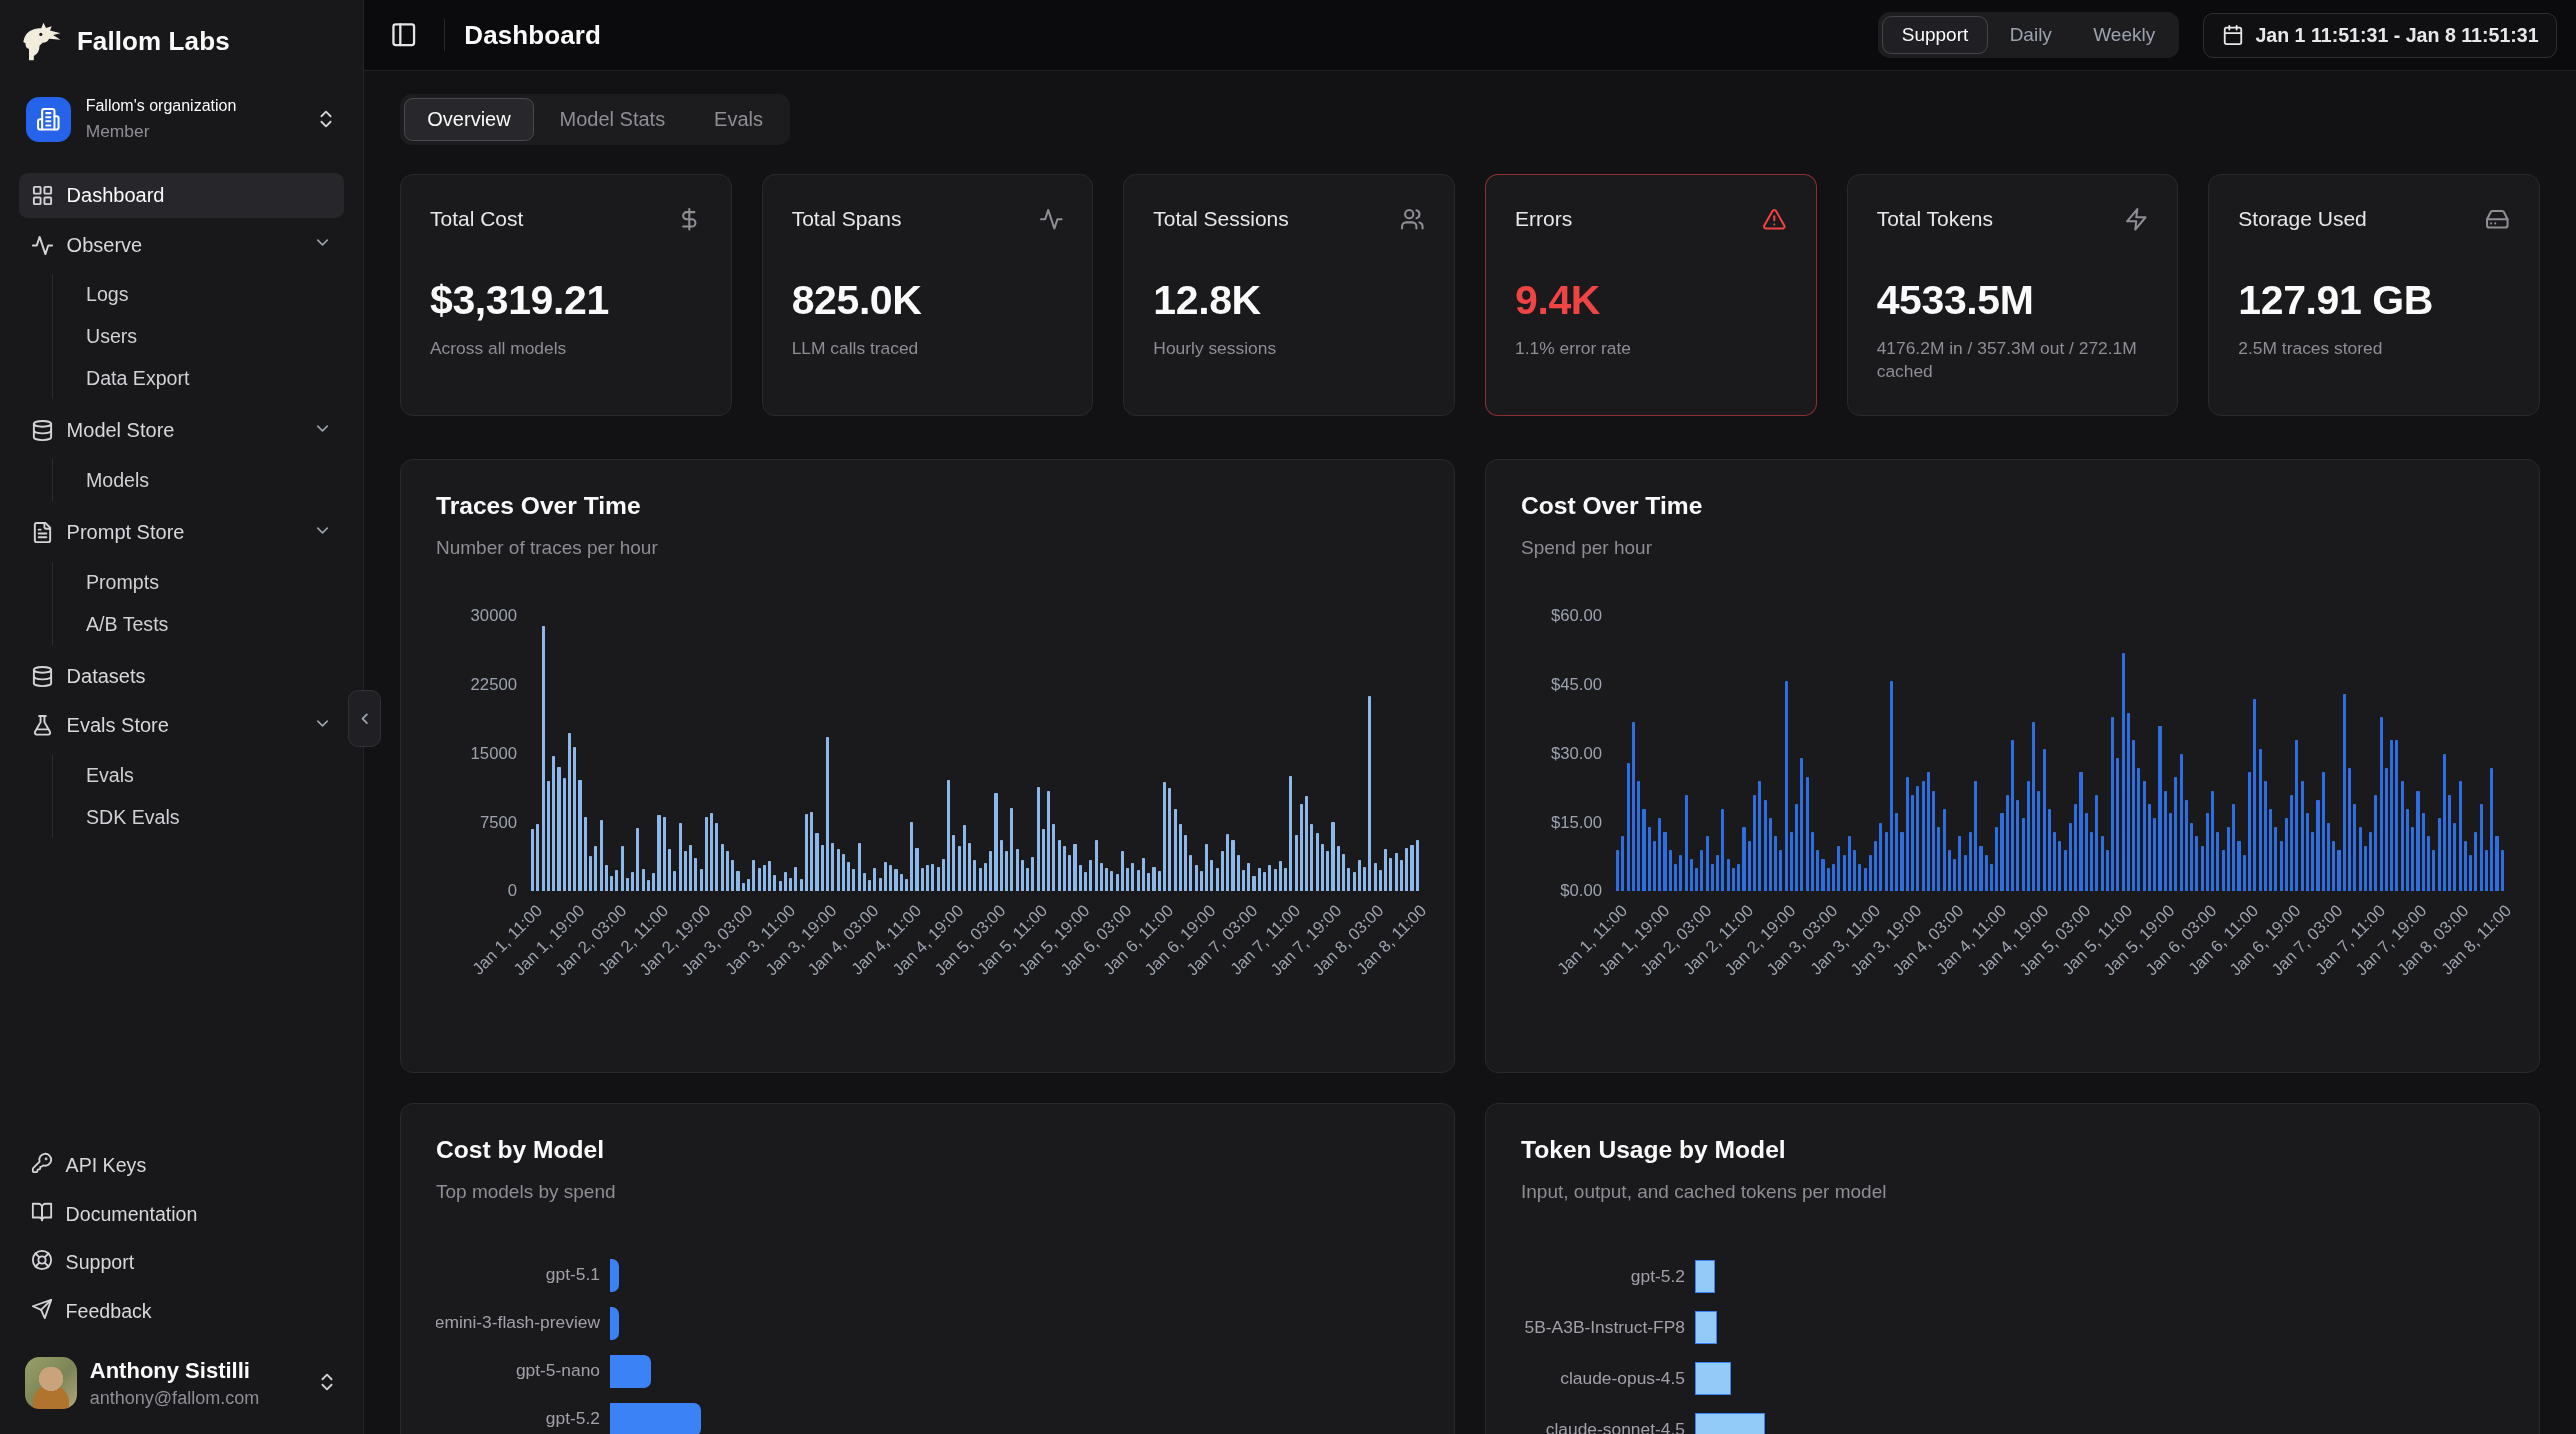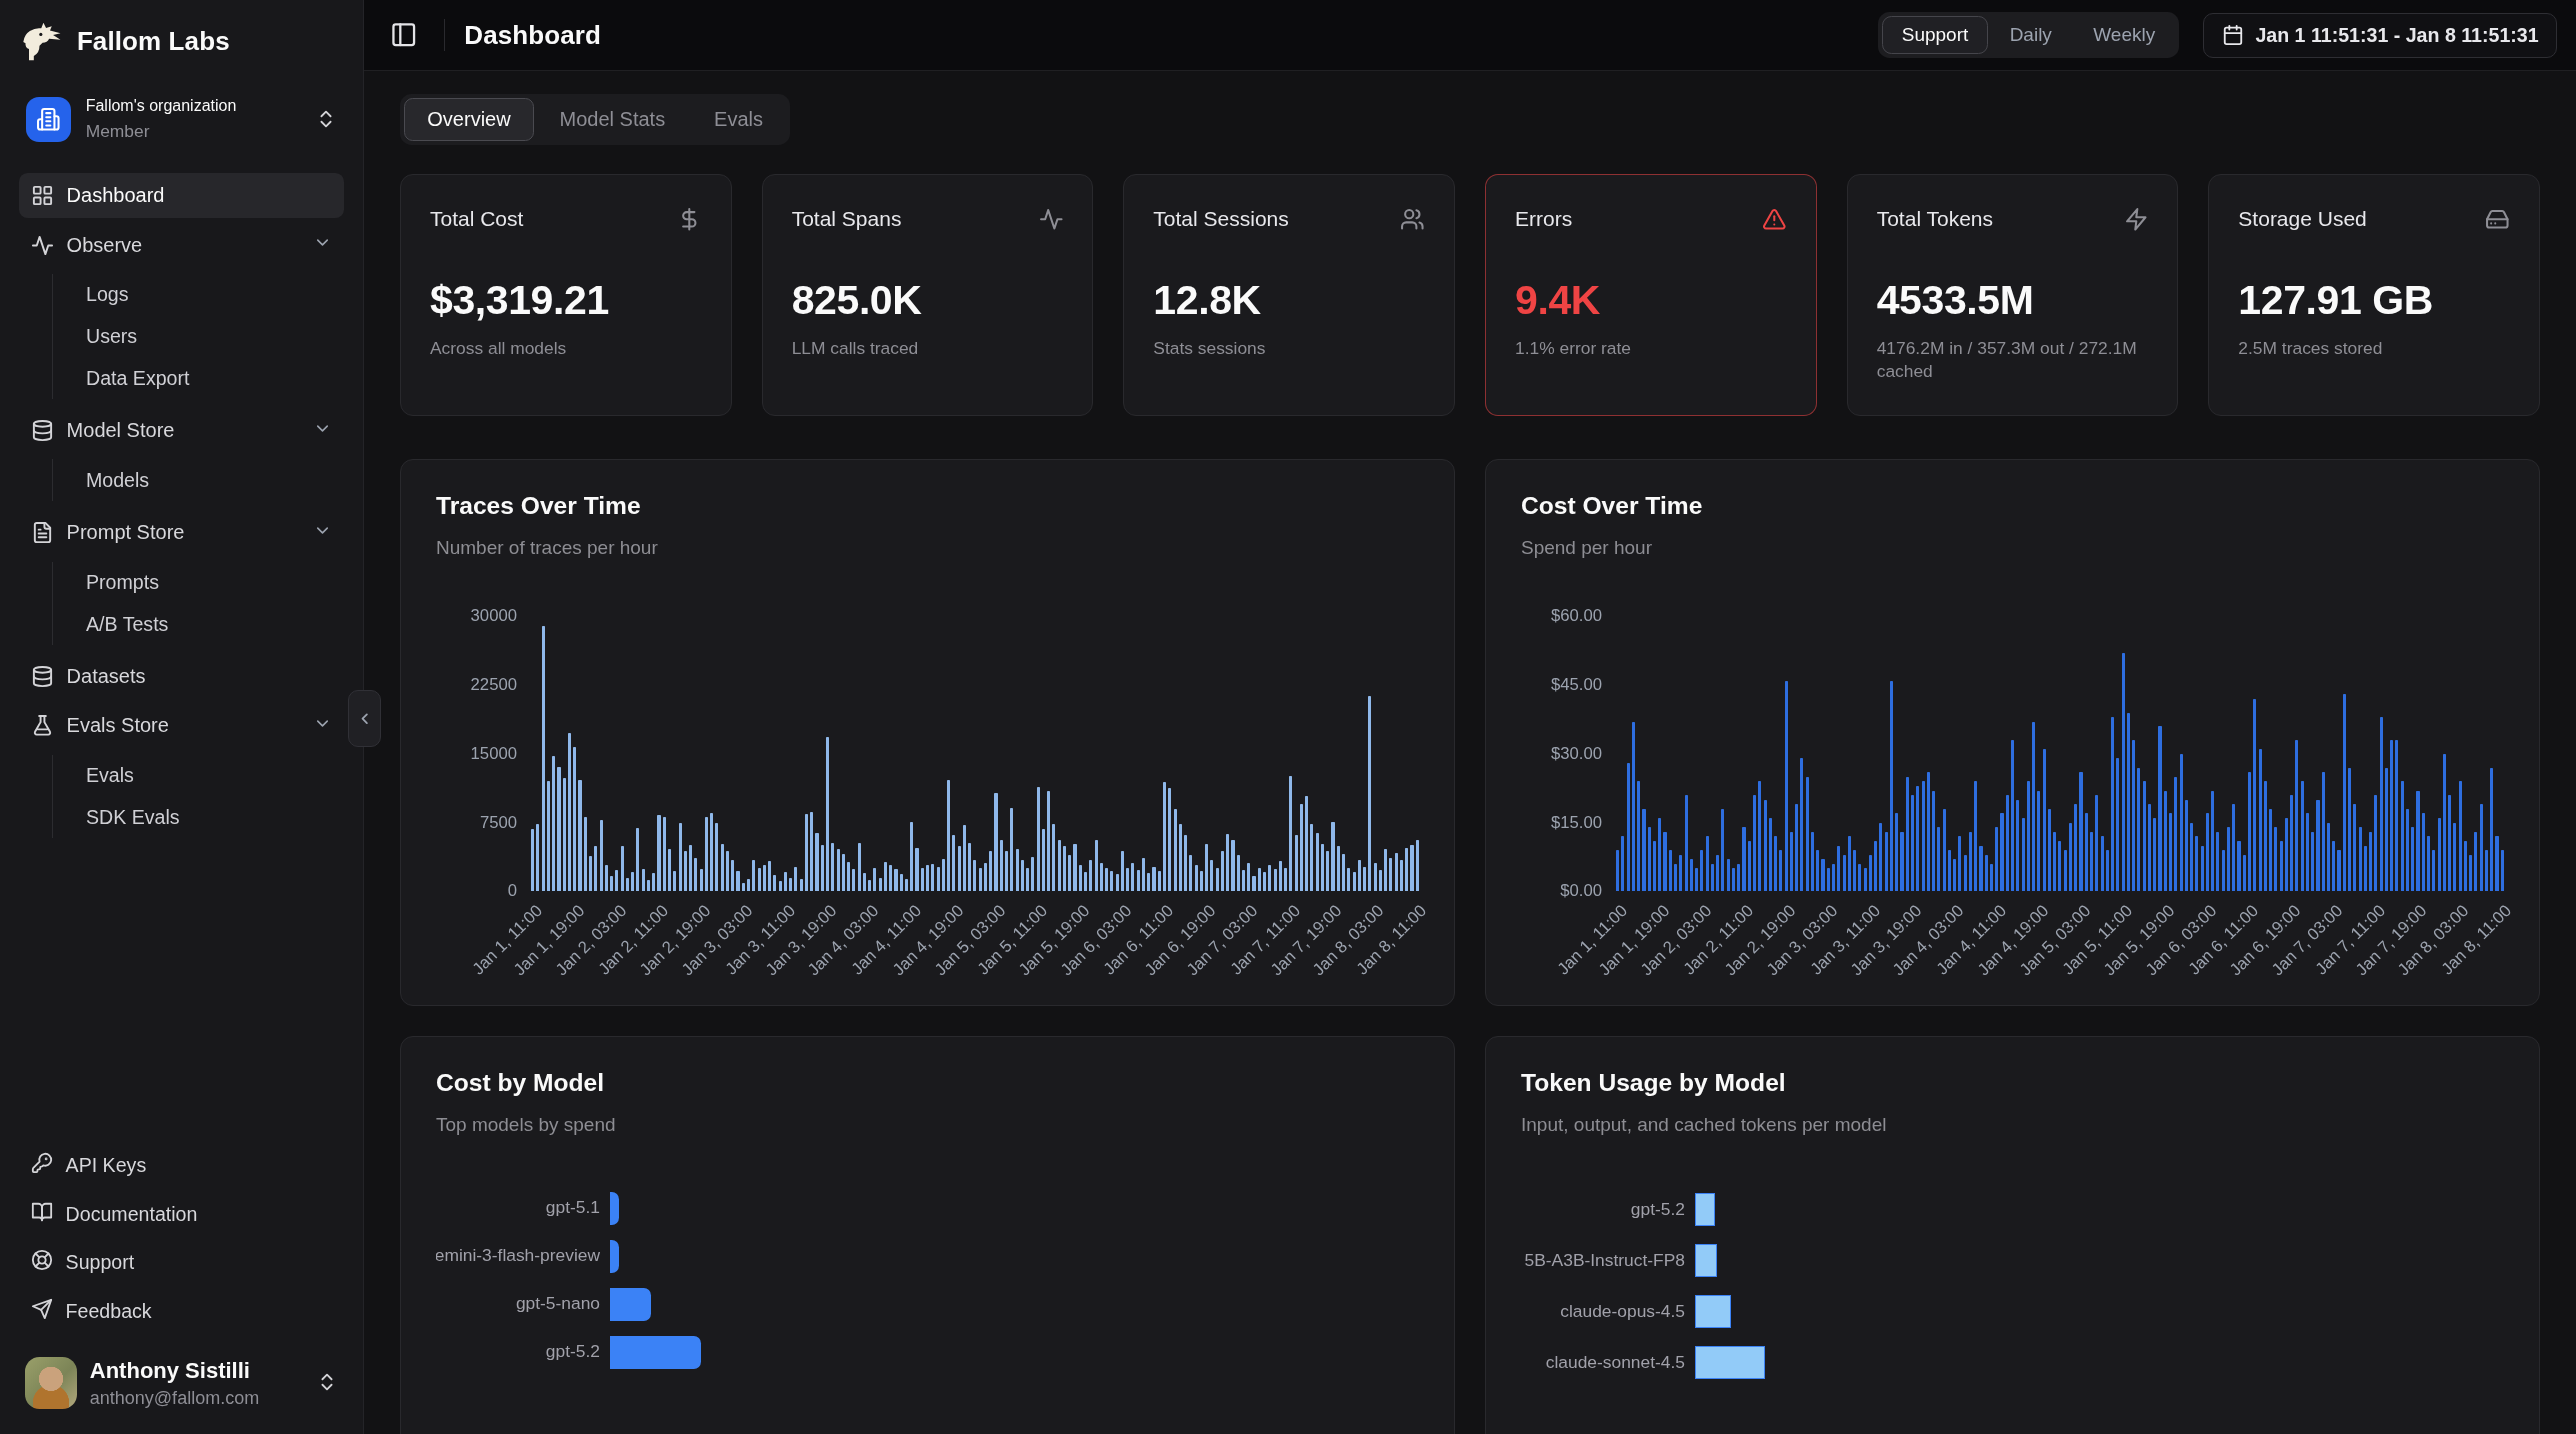--- a/index.html
+++ b/index.html
@@ -104,21 +104,21 @@
   .stat-head svg { width:24.6px; height:24.6px; stroke:#8e8e95; }
   .stat-card.error .stat-head svg { stroke:#ef4444; }
   .stat-value { margin-top:45px; font-size:41px; font-weight:700; color:#fafafa;
     letter-spacing:-0.4px; }
   .stat-card.error .stat-value { color:#ef4444; }
   .stat-sub { margin-top:13px; font-size:17.4px; color:#8e8e95; line-height:1.35; }
 
   
   .charts-grid { display:grid; grid-template-columns:1fr 1fr; gap:30px; margin-top:43px; }
   .chart-card { background:#1a1a1d; border:1.4px solid #29292d; border-radius:13px;
-    padding:32px 35px; height:547px; overflow:hidden; }
+    padding:32px 35px; height:614px; overflow:hidden; }
   .chart-card.tall { height:710px; }
   .chart-title { font-size:24.6px; font-weight:650; color:#fafafa; }
   .chart-sub { font-size:19px; color:#8d8d93; margin-top:17.4px; }
 
   .tplot-row { display:flex; margin-top:57px; }
   .yaxis { width:94px; position:relative; height:275px; flex:none; }
   .ytick { position:absolute; right:13px; transform:translateY(50%);
     font-size:16.7px; color:#9ca3af; }
   .plot { flex:1; height:275px; display:flex; align-items:flex-end; }
   .vbar { flex:1; margin:0 1.1px; border-radius:0.7px 0.7px 0 0; }
@@ -383,21 +383,21 @@
               <span style="display:flex">
                 <svg viewBox="0 0 24 24" fill="none" stroke-width="2" stroke-linecap="round" stroke-linejoin="round">
                   <path d="M16 21v-2a4 4 0 0 0-4-4H6a4 4 0 0 0-4 4v2"></path>
                   <circle cx="9" cy="7" r="4"></circle>
                   <path d="M22 21v-2a4 4 0 0 0-3-3.87"></path>
                   <path d="M16 3.13a4 4 0 0 1 0 7.75"></path>
                 </svg>
               </span>
             </div>
             <div class="stat-value">12.8K</div>
-            <div class="stat-sub">Stats sessions</div>
+            <div class="stat-sub">Hourly sessions</div>
           </div>
           <div class="stat-card error">
             <div class="stat-head">
               <span class="stat-title">Errors</span>
               <span style="display:flex">
                 <svg viewBox="0 0 24 24" fill="none" stroke-width="2" stroke-linecap="round" stroke-linejoin="round">
                   <path d="m21.73 18-8-14a2 2 0 0 0-3.48 0l-8 14A2 2 0 0 0 4 21h16a2 2 0 0 0 1.73-3Z"></path>
                   <path d="M12 9v4"></path>
                   <path d="M12 17h.01"></path>
                 </svg>

